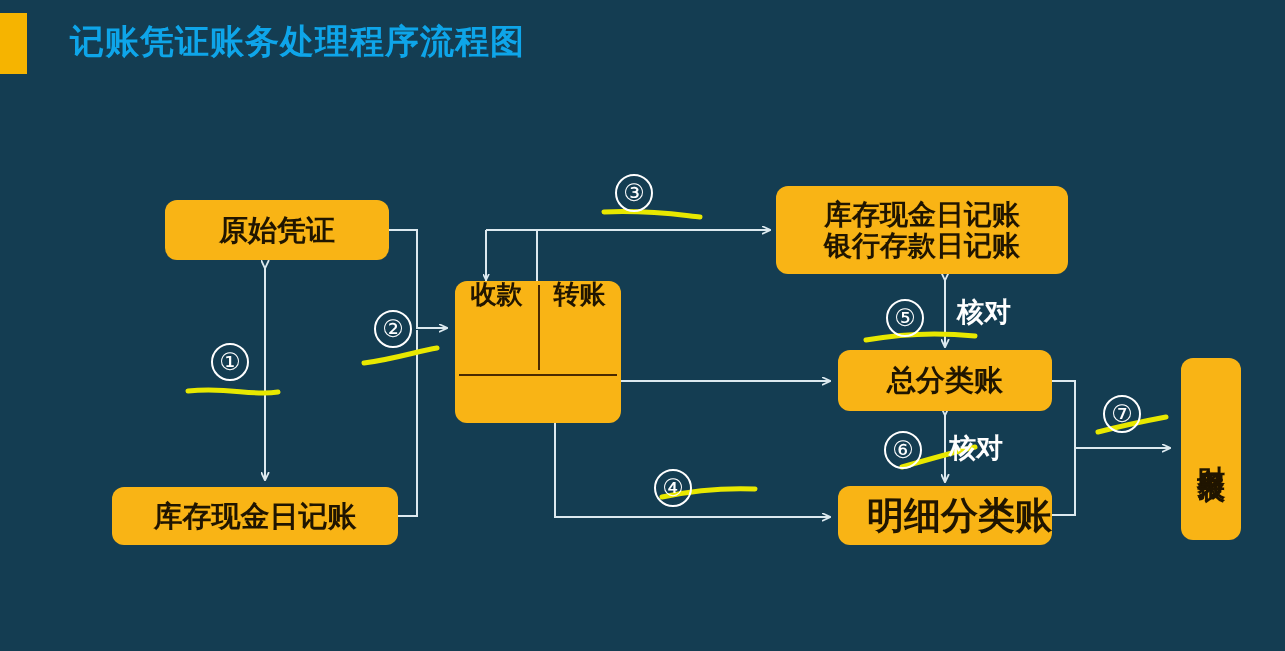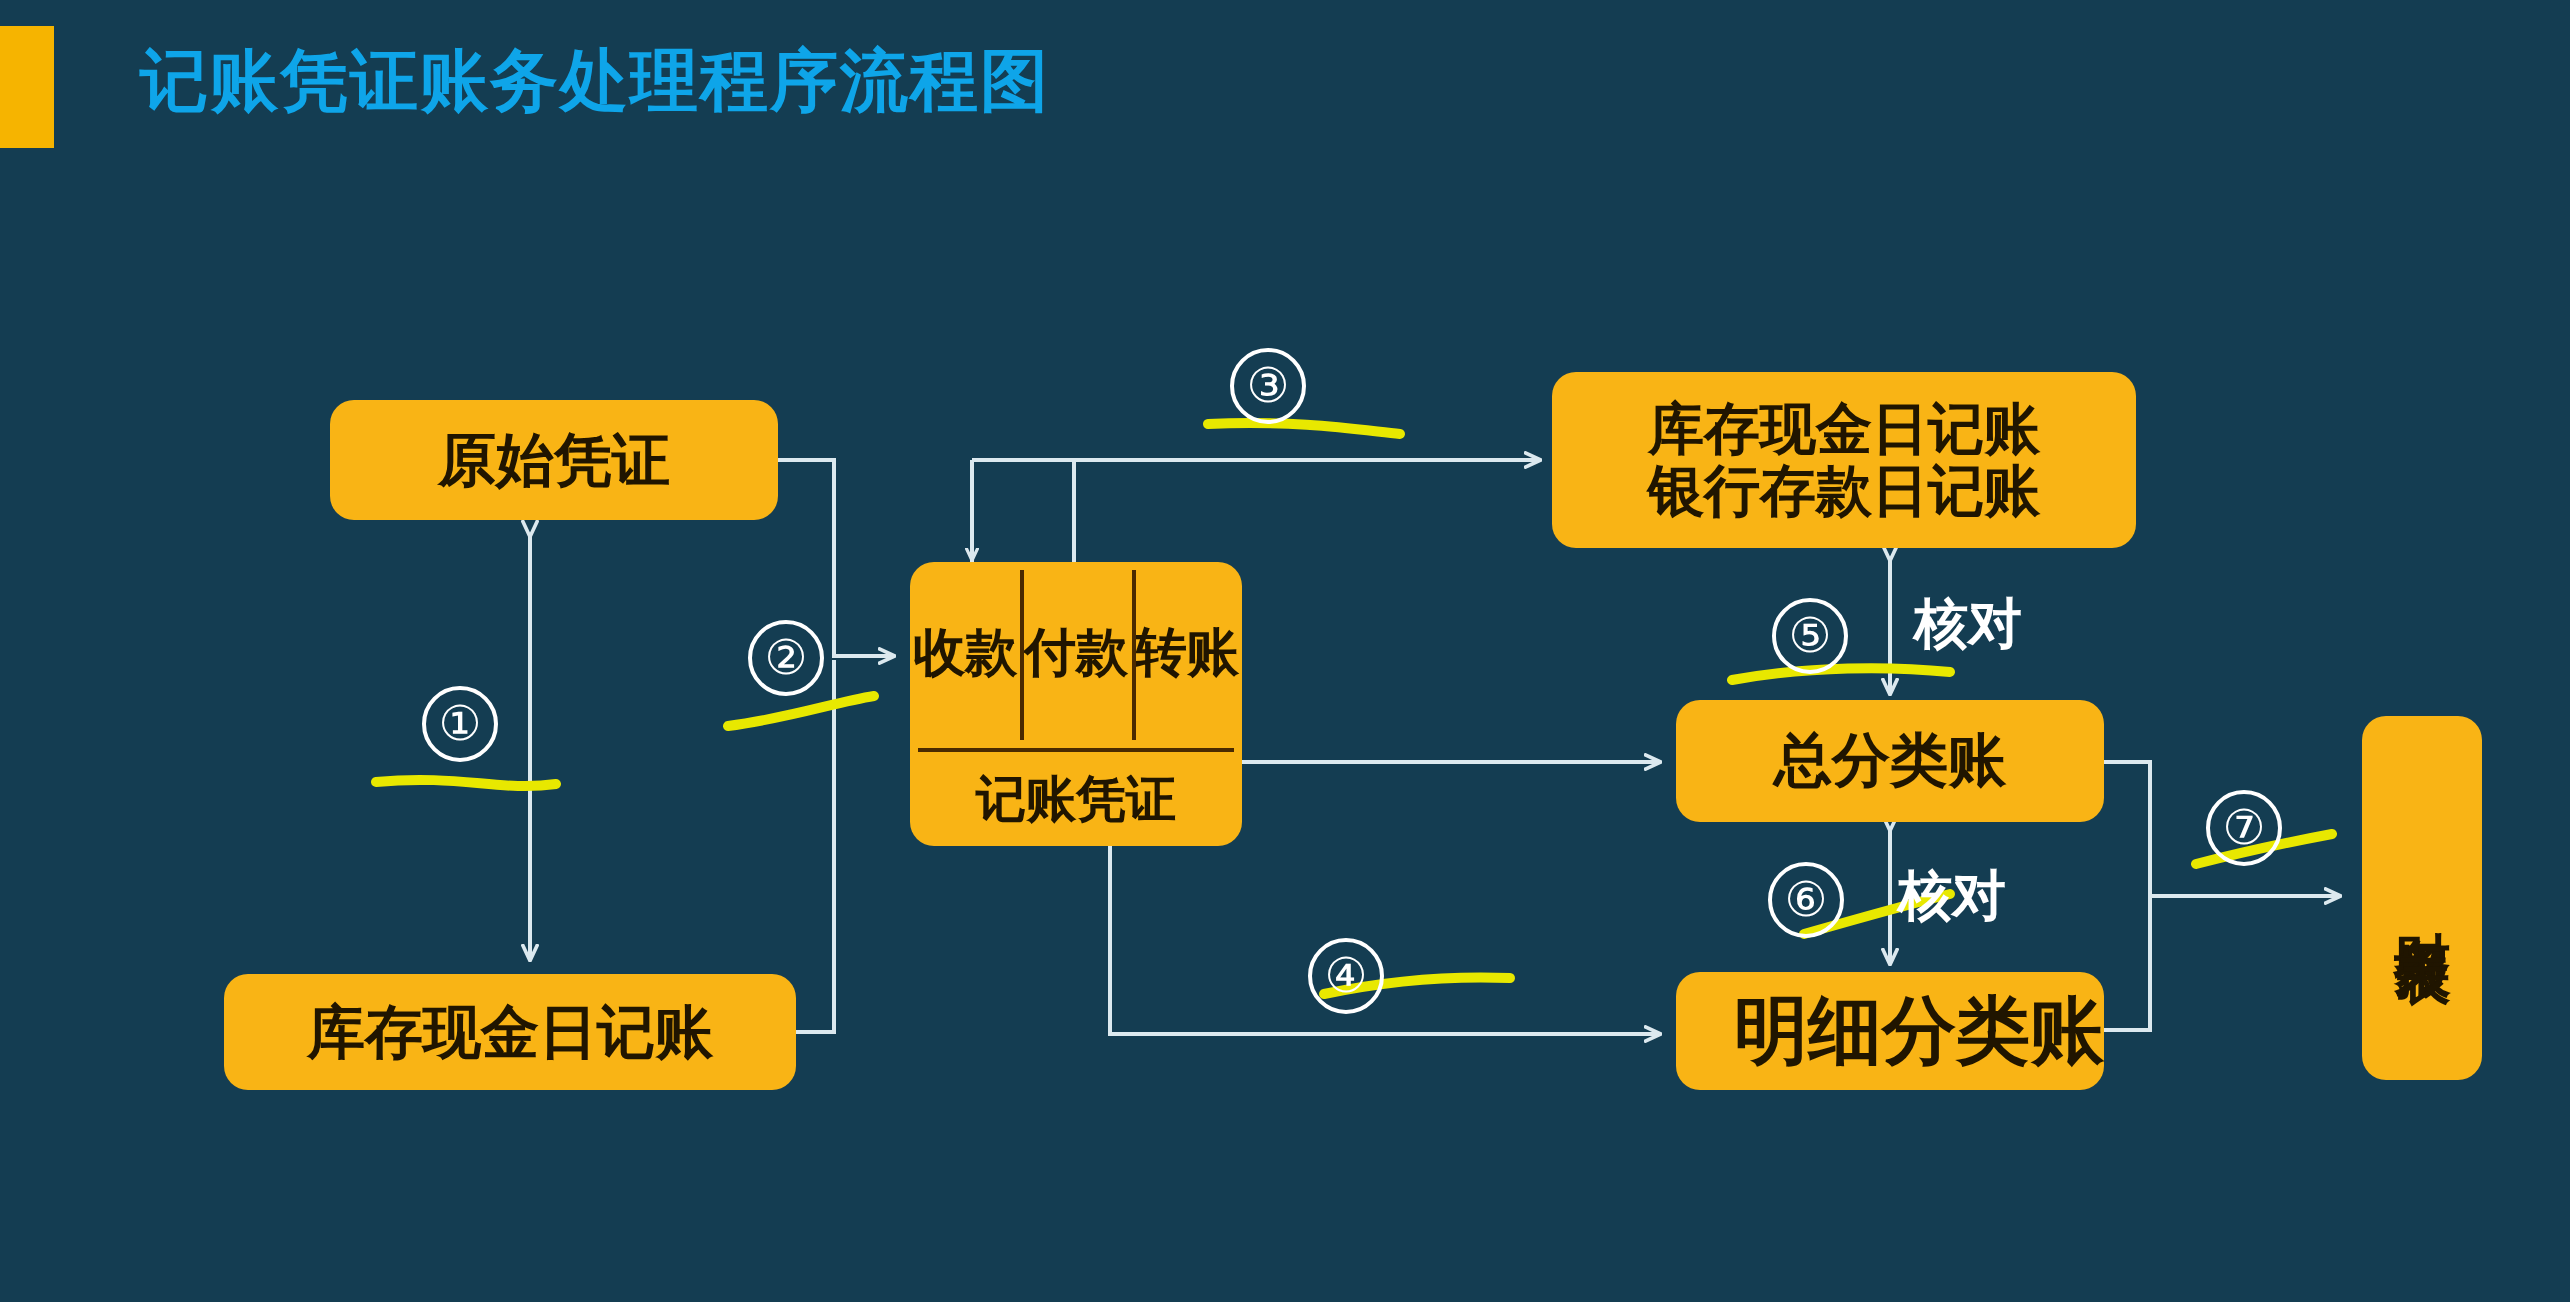--- a/index.html
+++ b/index.html
@@ -73,21 +73,21 @@
     left: 0; top: 0;
     width: 166px;
     height: 93px;
     display: flex;
   }
   .vcol {
     flex: 1 1 0;
     display: flex;
     flex-direction: column;
     align-items: center;
-    justify-content: center;
+    justify-content: flex-start;
     font-size: 26px;
     font-weight: bold;
     color: #201500;
     line-height: 1.05;
     position: relative;
   }
   .vcol + .vcol::before {
     content: "";
     position: absolute;
     left: 0; top: 4px;
@@ -213,28 +213,24 @@
   <div class="node" style="left:112px; top:487px; width:286px; height:58px; font-size:29px;">
     <span>库存现金日记账</span>
   </div>
 
   <div id="voucher-box">
     <div id="voucher-cols">
       <div class="vcol">
         <span><span class="ln">收</span><span class="ln">款</span></span>
       </div>
       <div class="vcol">
-        <span><span class="ln">付</span><span class="ln">款</span></span>
-      </div>
-      <div class="vcol">
         <span><span class="ln">转</span><span class="ln">账</span></span>
       </div>
     </div>
     <div id="voucher-sep"></div>
-    <div id="voucher-caption">记账凭证</div>
   </div>
 
   <div class="node" style="left:838px; top:350px; width:214px; height:61px; font-size:29px;">
     <span>总分类账</span>
   </div>
 
   <div class="node" style="left:776px; top:186px; width:292px; height:88px; font-size:28px; flex-direction:column;">
     <span class="ln">库存现金日记账</span>
     <span class="ln">银行存款日记账</span>
   </div>

